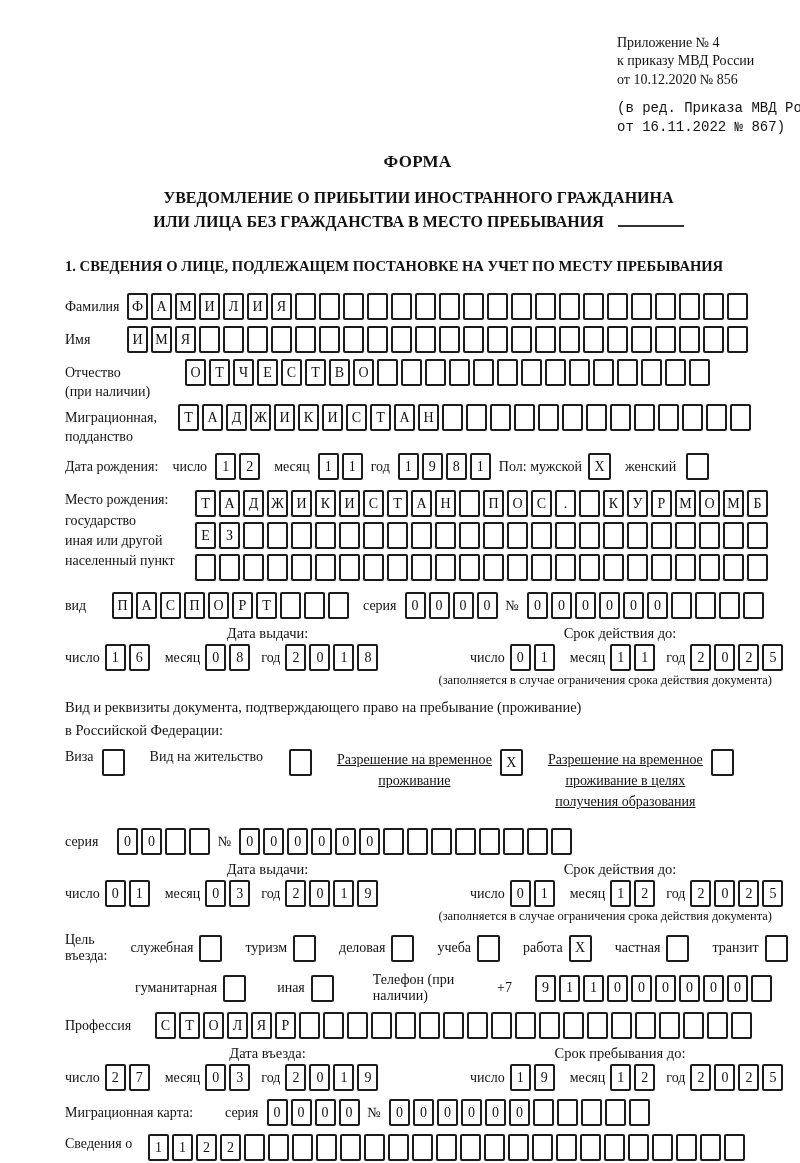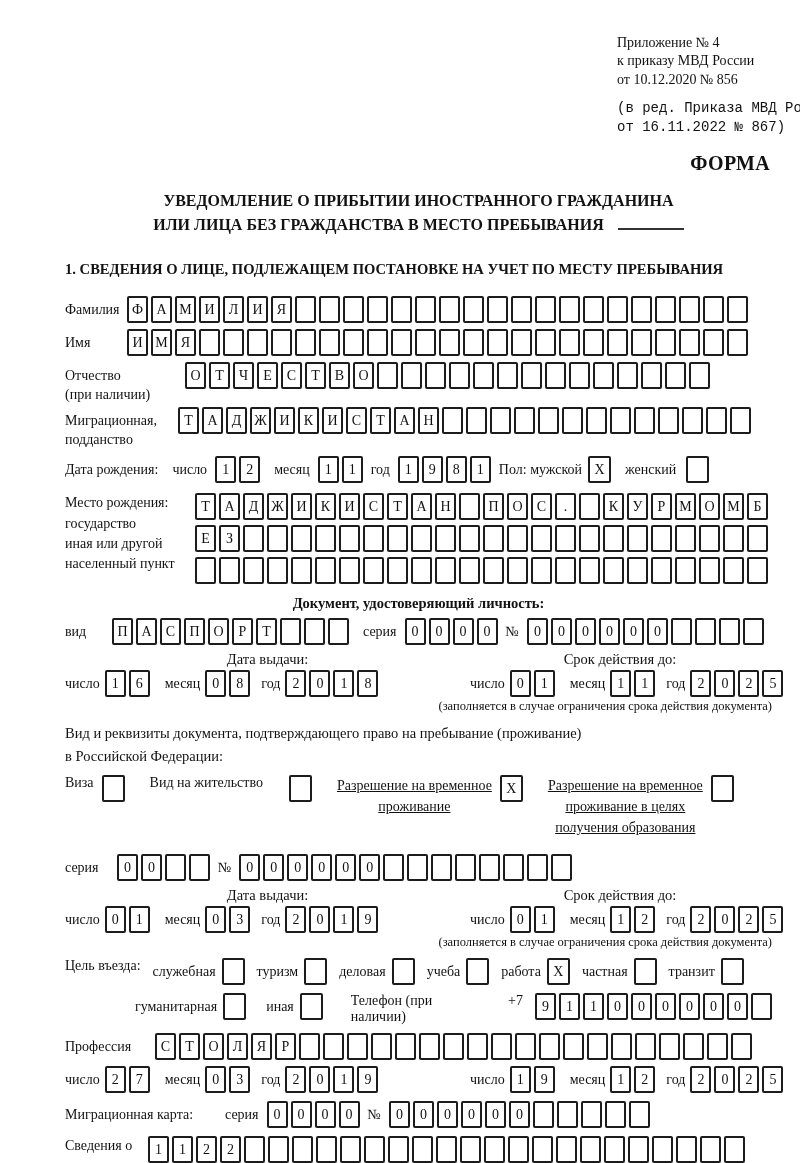--- a/index.html
+++ b/index.html
@@ -3,21 +3,21 @@
 <meta charset="utf-8">
 <style>
   html,body{margin:0;padding:0;background:#fff;color:#121212;}
   body{font-family:"Liberation Serif","DejaVu Serif",serif;width:800px;}
   .page{width:800px;min-height:1163px;box-sizing:border-box;padding:34px 28px 20px 65px;}
 
   
   .hdr{margin-left:552px;font-size:14px;line-height:1.32;}
   .hdr .l{white-space:nowrap;}
   .hdr .grp2{margin-top:10px;font-family:Liberation Mono, monospace;}
-  .forma{text-align:right;font-weight:bold;font-size:20px;margin:16px 2px 14px 0;letter-spacing:.3px;}
+  .forma{text-align:center;font-weight:bold;font-size:17px;margin:16px 2px 14px 0;letter-spacing:.3px;}
 
   
   .title{text-align:center;font-weight:bold;font-size:16px;line-height:1.5;margin:6px 0 2px 0;}
   .blank-line{display:inline-block;width:66px;border-bottom:2px solid #333;height:4px;margin-left:14px;}
   .sect{font-weight:bold;font-size:14.6px;margin:24px 0 18px 0;}
 
   
   .row{display:flex;align-items:center;margin-bottom:6px;}
   .lbl{font-size:14px;}
   .lblcol{flex:none;}
@@ -42,21 +42,21 @@
   .dleft{width:405px;flex:none;display:flex;align-items:center;gap:5px;}
   .note{font-size:12.5px;text-align:right;margin:0 0 8px 0;}
 
   .intro{font-size:14.5px;line-height:1.55;margin:4px 0 8px 0;}
 
   
   .permits{display:flex;align-items:flex-start;gap:25px;margin:4px 0 16px 0;}
   .permit{display:flex;align-items:flex-start;gap:8px;font-size:14px;}
   .permit .txt{text-align:center;line-height:1.5;text-decoration:underline;}
 
-  .opts{display:flex;align-items:flex-start;gap:12px;font-size:14px;margin-bottom:8px;flex-wrap:nowrap;}
+  .opts{display:flex;align-items:center;gap:23px;font-size:14px;margin-bottom:8px;flex-wrap:nowrap;}
   .opt{display:flex;align-items:center;gap:6px;white-space:nowrap;}
 
   
   .twocol{display:flex;align-items:flex-start;margin-bottom:6px;}
   .twocol .labels{flex:none;font-size:14px;line-height:1.45;}
   .stack .row2{margin-bottom:5px;display:flex;}
   .dochdr{text-align:center;font-weight:bold;font-size:14.5px;margin:4px 0 6px 0;}
 </style>
 </head>
 <body>
@@ -326,21 +326,20 @@
             <span class="cell"></span>
             <span class="cell"></span>
             <span class="cell"></span>
             <span class="cell"></span>
             <span class="cell"></span>
           </span>
         </div>
     </div>
   </div>
 
-  <div class="dochdr">Документ, удостоверяющий личность:</div>
   <div class="row">
     <span class="lbl lblcol" style="width:47px">вид</span>
     <span class="cells">
         <span class="cell">П</span>
         <span class="cell">А</span>
         <span class="cell">С</span>
         <span class="cell">П</span>
         <span class="cell">О</span>
         <span class="cell">Р</span>
         <span class="cell">Т</span>
@@ -606,20 +605,24 @@
         <span class="cell"></span>
         <span class="cell"></span>
         <span class="cell"></span>
         <span class="cell"></span>
         <span class="cell"></span>
         <span class="cell"></span>
         <span class="cell"></span>
       </span>
   </div>
 
+  <div class="dhdr">
+    <span class="left">Дата въезда:</span>
+    <span class="right">Срок пребывания до:</span>
+  </div>
   <div class="drow" style="margin-bottom:8px">
     <span class="dleft">
       <span class="lbl">число</span>
       <span class="cells">
           <span class="cell">2</span>
           <span class="cell">7</span>
         </span>
       <span class="lbl" style="margin-left:10px">месяц</span>
       <span class="cells">
           <span class="cell">0</span>

